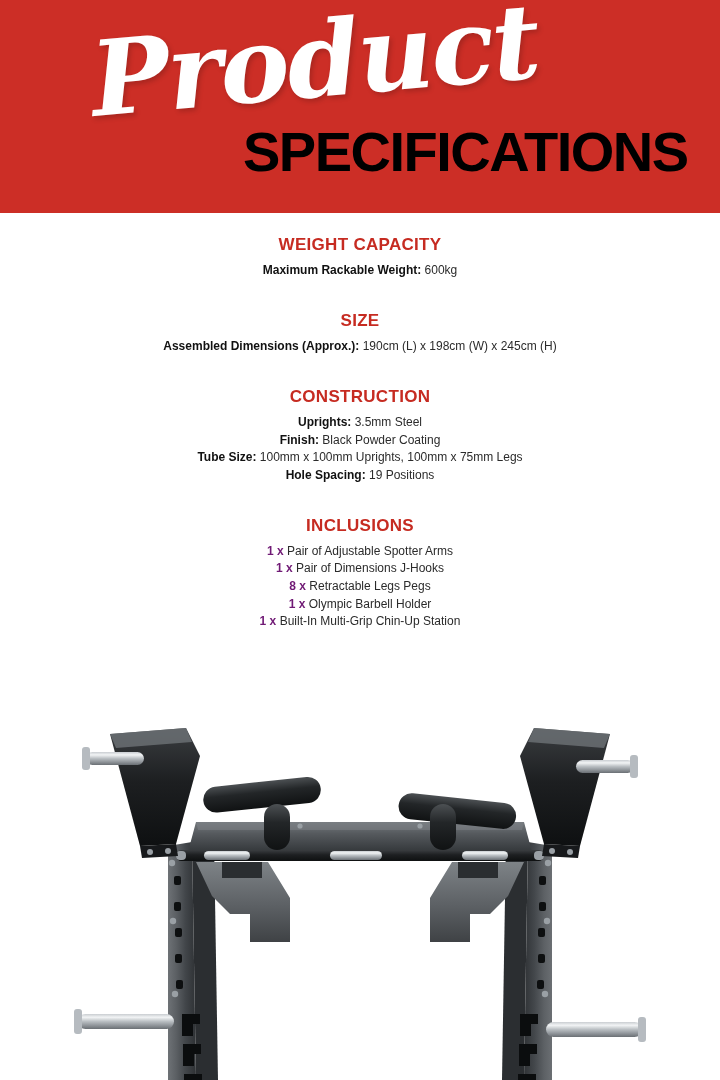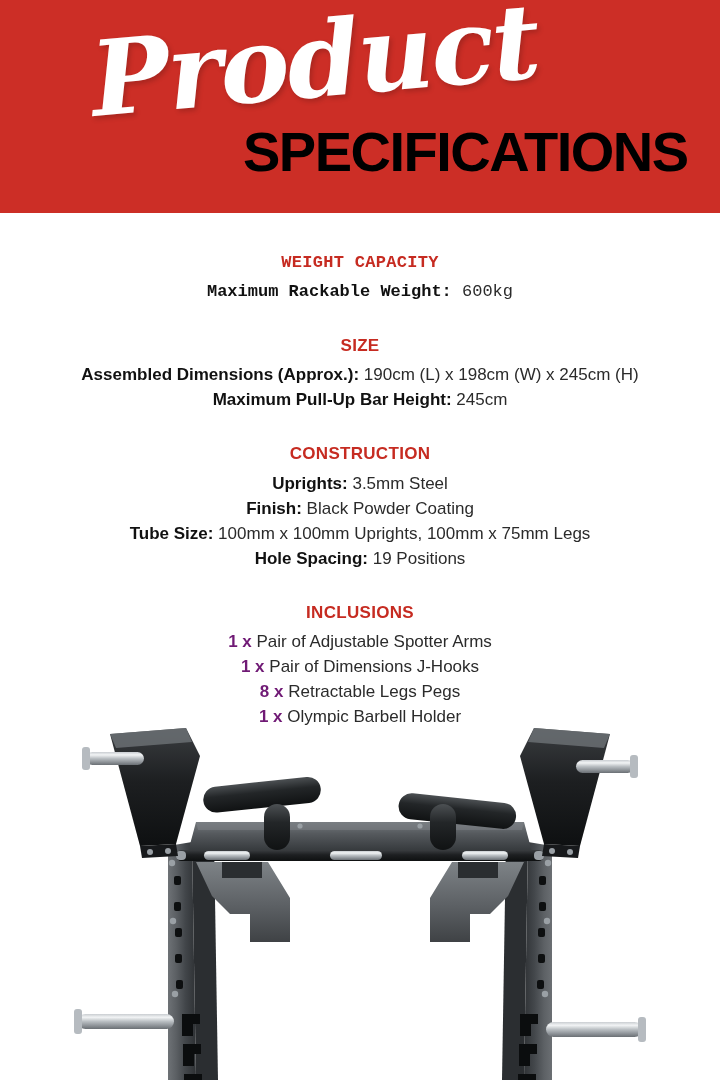--- a/index.html
+++ b/index.html
@@ -59,31 +59,31 @@
   .specs {
     position: absolute;
     top: 213px;
     left: 0;
     width: 720px;
     text-align: center;
   }
   .section {
     margin: 0 0 30px 0;
   }
-  .section:first-child { padding-top: 39px; font-family: Liberation Mono, monospace; }
+  .section:first-child { padding-top: 21px; }
   .section-title {
     color: #C62B21;
     font-weight: 700;
     font-size: 17px;
     letter-spacing: 0.3px;
     margin-bottom: 7px;
     line-height: 1.25;
   }
   .spec-line {
-    font-size: 17px;
+    font-size: 12px;
     line-height: 1.47;
     color: #1f1f1f;
     white-space: nowrap;
   }
   .spec-line .lbl {
     font-weight: 700;
     color: #111111;
   }
   .spec-line .val {
     font-weight: 400;
@@ -122,24 +122,20 @@
       <span class="lbl">Maximum Rackable Weight:</span>
       <span class="val">600kg</span>
     </div>
   </div>
 
   <div class="section">
     <div class="section-title">SIZE</div>
     <div class="spec-line">
       <span class="lbl">Assembled Dimensions (Approx.):</span>
       <span class="val">190cm (L) x 198cm (W) x 245cm (H)</span>
-    </div>
-    <div class="spec-line">
-      <span class="lbl">Maximum Pull-Up Bar Height:</span>
-      <span class="val">245cm</span>
     </div>
   </div>
 
   <div class="section">
     <div class="section-title">CONSTRUCTION</div>
     <div class="spec-line">
       <span class="lbl">Uprights:</span>
       <span class="val">3.5mm Steel</span>
     </div>
     <div class="spec-line">

